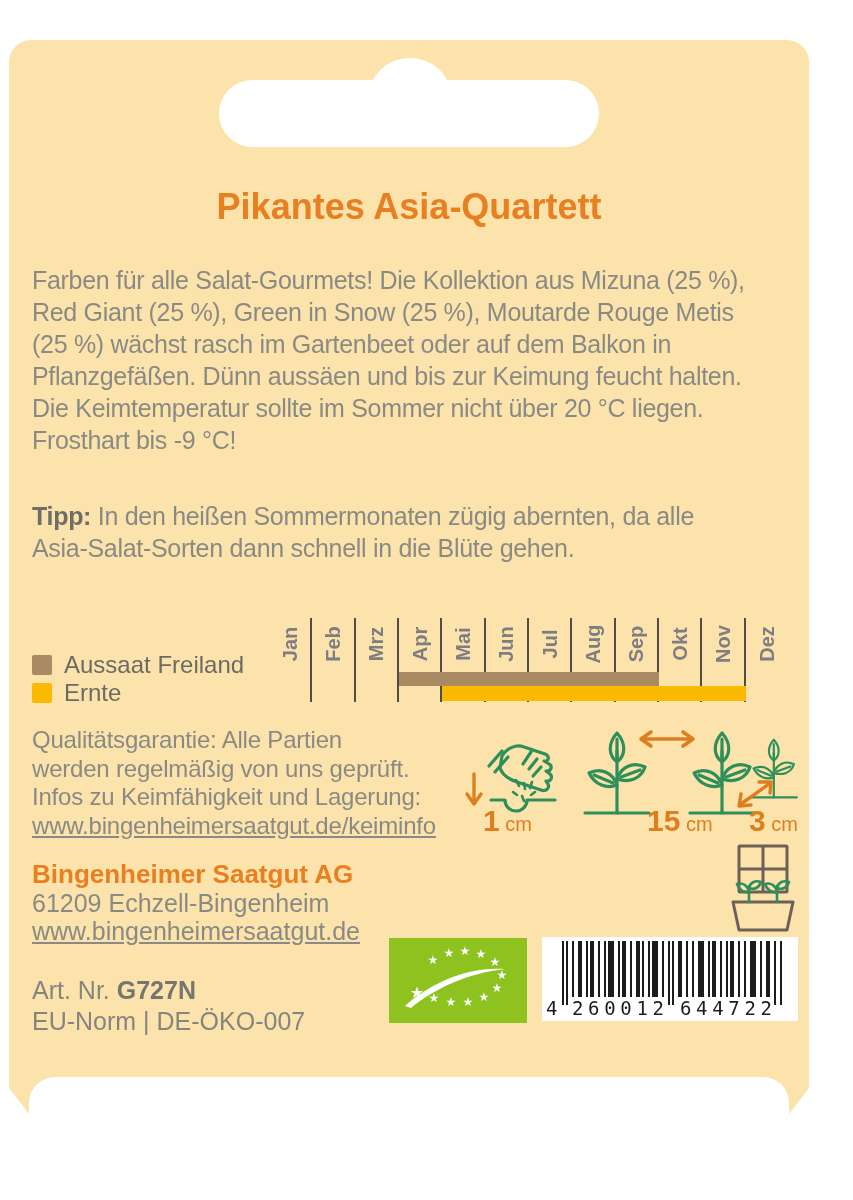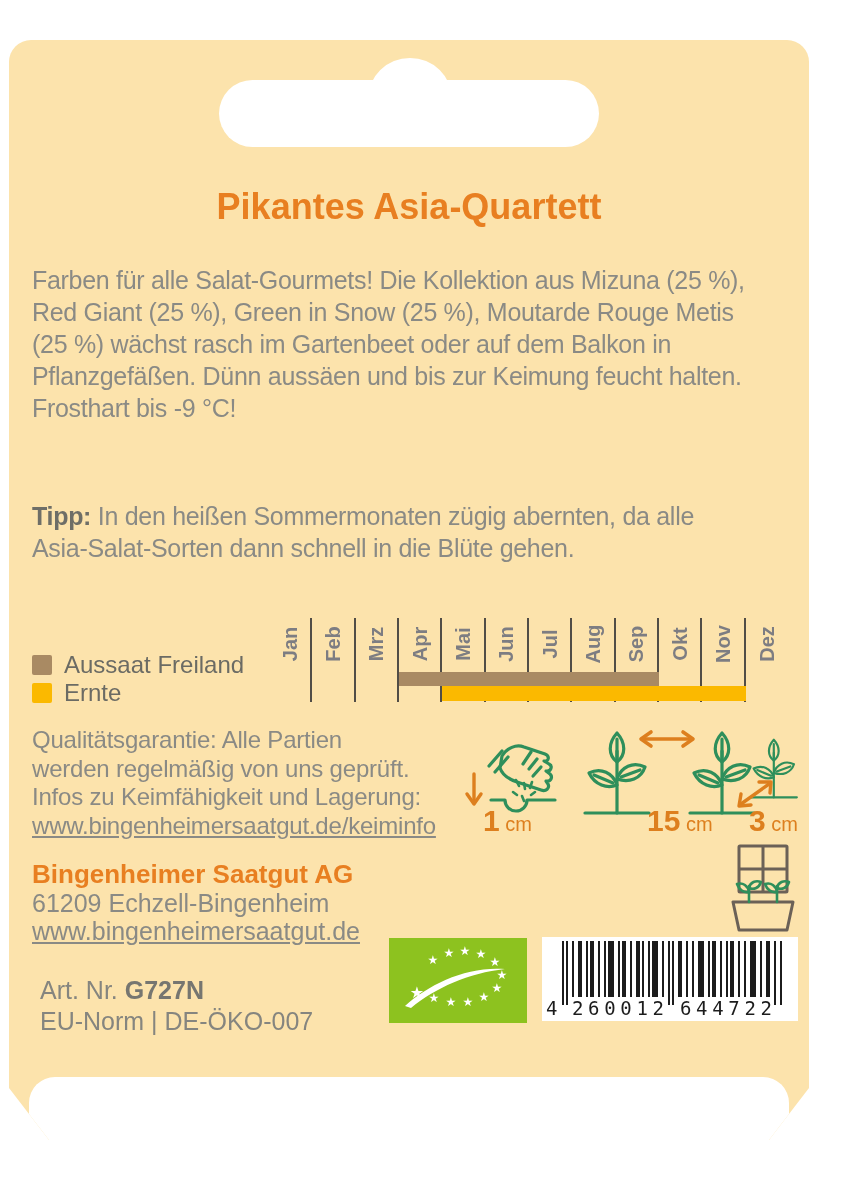--- a/index.html
+++ b/index.html
@@ -43,21 +43,21 @@
   .cm-label .num{font-size:30px;font-weight:bold;}
   
   .publisher{position:absolute;left:23px;top:820px;font-size:25px;line-height:28.5px;color:#8a8a85;}
   .publisher .brand{color:#e87f21;font-weight:bold;font-size:26px;}
   .publisher .site{text-decoration:underline;}
   
   .eu-logo{position:absolute;left:380px;top:898px;width:138px;height:85px;}
   
   .barcode{position:absolute;left:533px;top:897px;width:256px;height:84px;background:#ffffff;}
   
-  .artblock{position:absolute;left:23px;top:935px;font-size:25px;line-height:31px;color:#85857f;margin-left:8px;}
+  .artblock{position:absolute;left:23px;top:935px;font-size:25px;line-height:31px;color:#85857f;}
   .artblock .nr{font-weight:bold;color:#767670;}
   
   .bottom-inset{position:absolute;left:20px;top:1037px;width:760px;height:63px;background:#ffffff;
                 border-radius:26px 26px 0 0;}
 </style>
 </head>
 <body>
 
 <div class="page">
   <div class="card">
@@ -65,20 +65,21 @@
     <div class="slot-bump"></div>
     <div class="slot-bar"></div>
 
     <div class="title">Pikantes Asia-Quartett</div>
 
     <div class="bodytext">
       <div>Farben für alle Salat-Gourmets! Die Kollektion aus Mizuna (25 %),</div>
       <div>Red Giant (25 %), Green in Snow (25 %), Moutarde Rouge Metis</div>
       <div>(25 %) wächst rasch im Gartenbeet oder auf dem Balkon in</div>
       <div>Pflanzgefäßen. Dünn aussäen und bis zur Keimung feucht halten.</div>
+      <div>Die Keimtemperatur sollte im Sommer nicht über 20 °C liegen.</div>
       <div>Frosthart bis -9 °C!</div>
     </div>
 
     <div class="tip">
       <div><b>Tipp:</b><span> In den heißen Sommermonaten zügig abernten, da alle</span></div>
       <div>Asia-Salat-Sorten dann schnell in die Blüte gehen.</div>
     </div>
 
     <div class="legend">
       <div class="legend-row">

